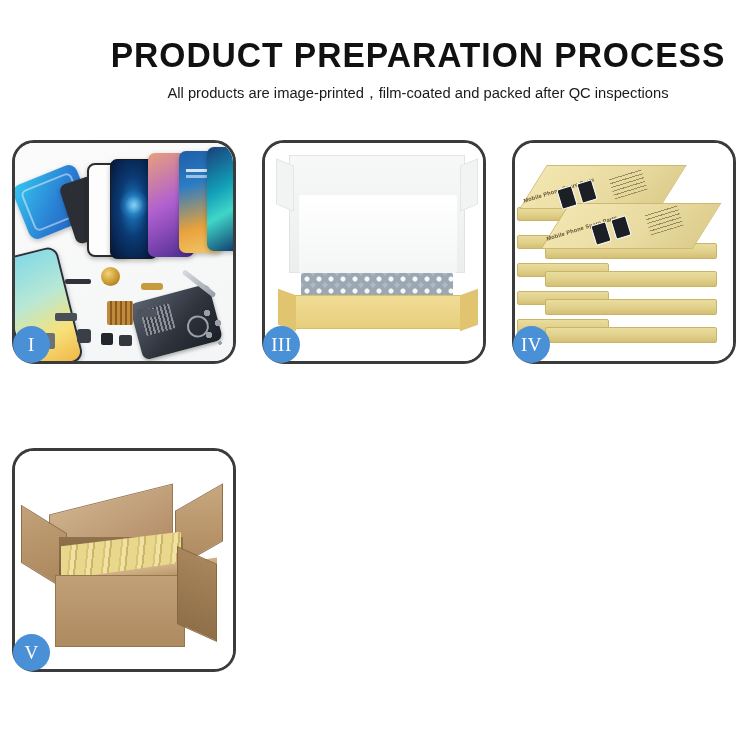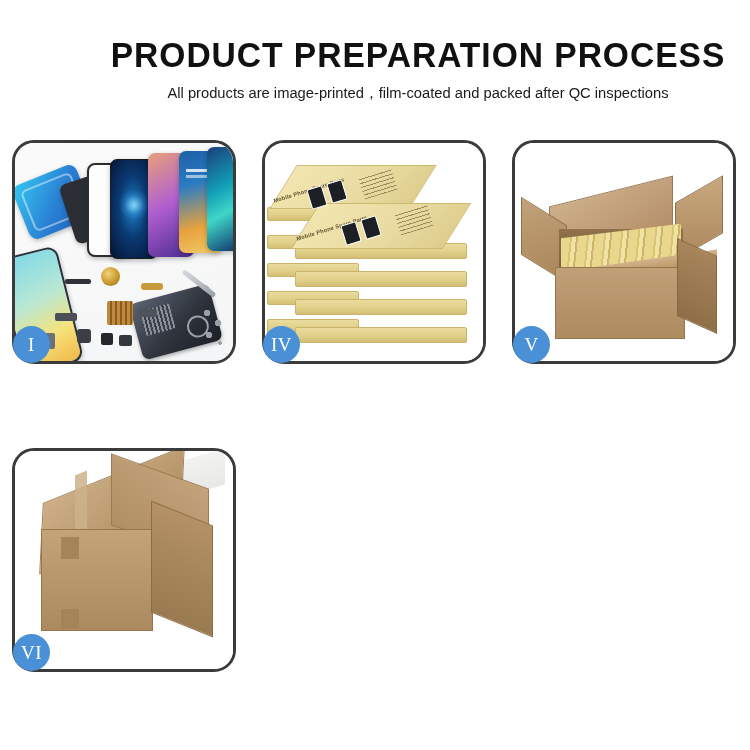--- a/index.html
+++ b/index.html
@@ -413,20 +413,29 @@
       <div class="part pt6"></div>
       <div class="part pt7"></div>
       <div class="part pt8"></div>
       <div class="screws"></div>
       <div class="tweezer"></div>
     </div>
     <div class="badge">I</div>
   </div>
 
 
+  <div class="panel">
+    <div class="photo p3">
+      <div class="lid"></div>
+      <div class="foam"></div>
+      <div class="traybub"></div>
+      <div class="kbase"></div>
+    </div>
+    <div class="badge">III</div>
+  </div>
 
   <div class="panel">
     <div class="photo p4">
       <div class="stack">
 
         <div class="kbox" style="left:2px; top:64px; width:92px; height:14px;"></div>
         <div class="kbox" style="left:2px; top:92px; width:92px; height:14px;"></div>
         <div class="kbox" style="left:2px; top:120px; width:92px; height:14px;"></div>
         <div class="kbox" style="left:2px; top:148px; width:92px; height:14px;"></div>
         <div class="kbox" style="left:2px; top:176px; width:92px; height:16px;"></div>
@@ -460,27 +469,14 @@
       <div class="cflapR"></div>
       <div class="cinner"></div>
       <div class="ybars"></div>
       <div class="clip"></div>
       <div class="cfront"></div>
       <div class="cside"></div>
     </div>
     <div class="badge">V</div>
   </div>
 
-  <div class="panel">
-    <div class="photo p6">
-      <div class="s-bg"></div>
-      <div class="s-top"></div>
-      <div class="s-top2"></div>
-      <div class="s-tape"></div>
-      <div class="s-front"></div>
-      <div class="s-side"></div>
-      <div class="s-tab1"></div>
-      <div class="s-tab2"></div>
-    </div>
-    <div class="badge">VI</div>
-  </div>
 
 </div>
 
 </body></html>

